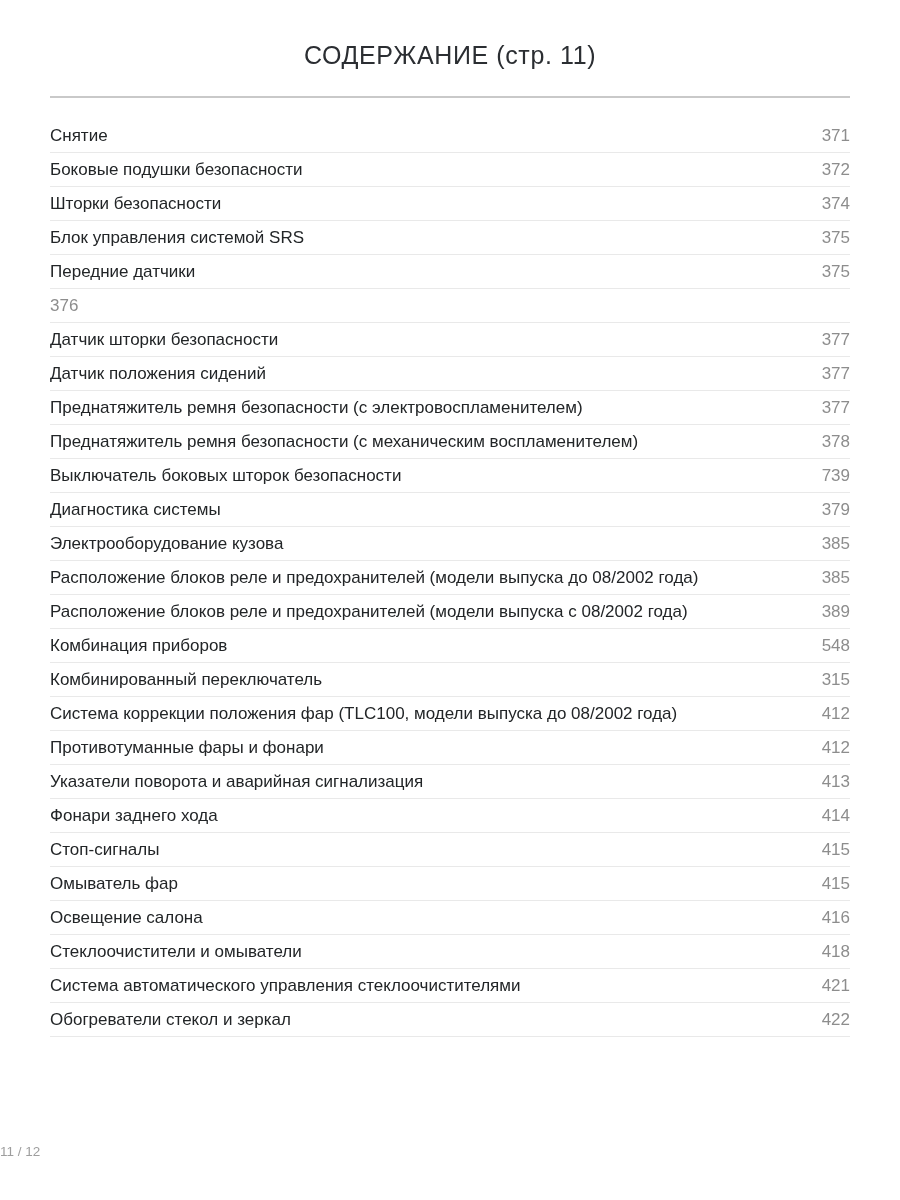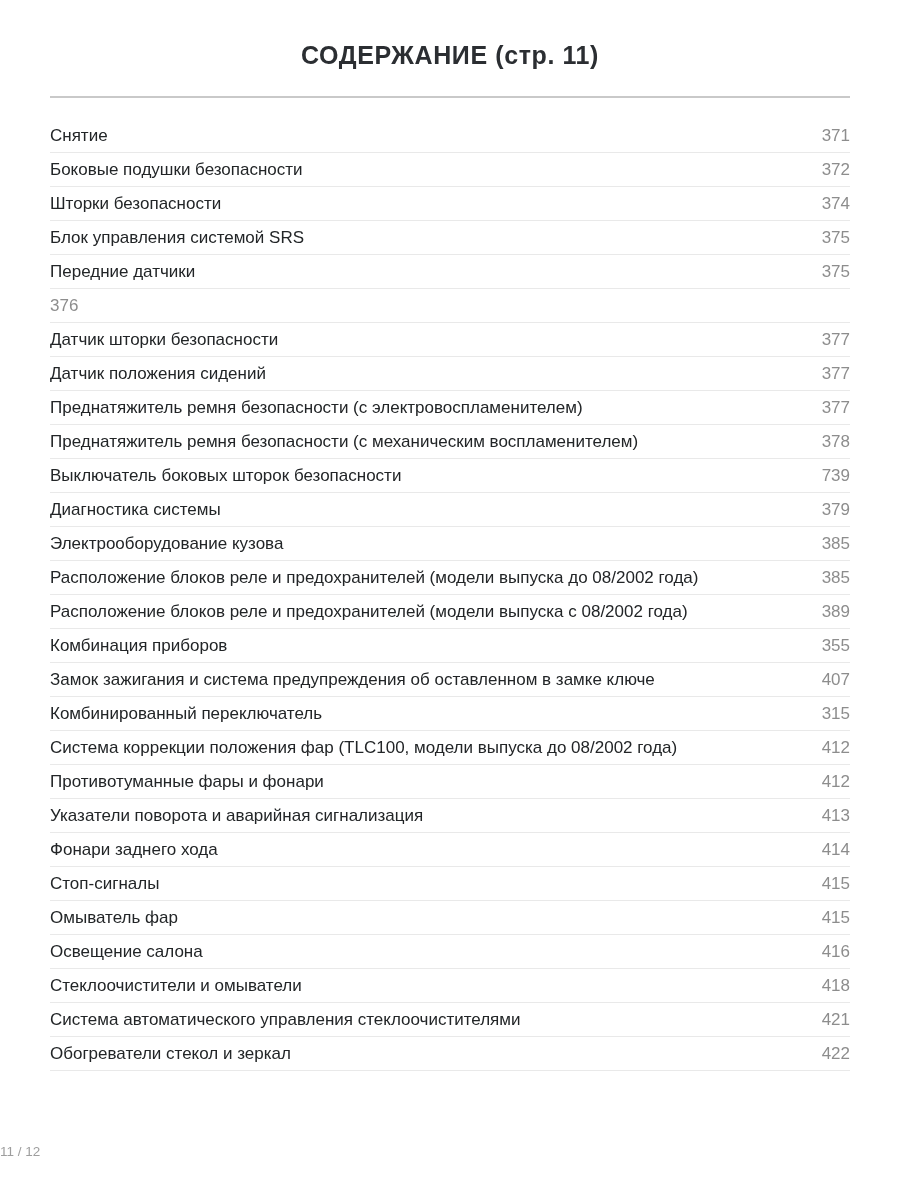--- a/index.html
+++ b/index.html
@@ -24,21 +24,21 @@
     height: 1200px;
     margin: 0 auto;
     background: var(--background);
     padding: 40px 50px 0 50px;
   }
   .page-title {
     margin: 0;
     text-align: center;
     font-size: 25px;
     line-height: 30px;
-    font-weight: 700;
+    font-weight: 400;
     letter-spacing: 0.6px;
     color: var(--title);
   }
   .header-divider {
     height: 2px;
     background: var(--header-divider);
     margin-top: 26px;
     border: none;
   }
   .toc-list {
@@ -151,27 +151,23 @@
     <span class="toc-page">385</span>
   </div>
 
   <div class="toc-row">
     <span class="toc-label">Расположение блоков реле и предохранителей (модели выпуска с 08/2002 года)</span>
     <span class="toc-page">389</span>
   </div>
 
   <div class="toc-row">
     <span class="toc-label">Комбинация приборов</span>
-    <span class="toc-page">355</span>
-  </div>
-
-  <div class="toc-row">
-    <span class="toc-label">Замок зажигания и система предупреждения об оставленном в замке ключе</span>
-    <span class="toc-page">407</span>
-  </div>
+    <span class="toc-page">548</span>
+  </div>
+
 
   <div class="toc-row">
     <span class="toc-label">Комбинированный переключатель</span>
     <span class="toc-page">315</span>
   </div>
 
   <div class="toc-row">
     <span class="toc-label">Система коррекции положения фар (TLC100, модели выпуска до 08/2002 года)</span>
     <span class="toc-page">412</span>
   </div>

